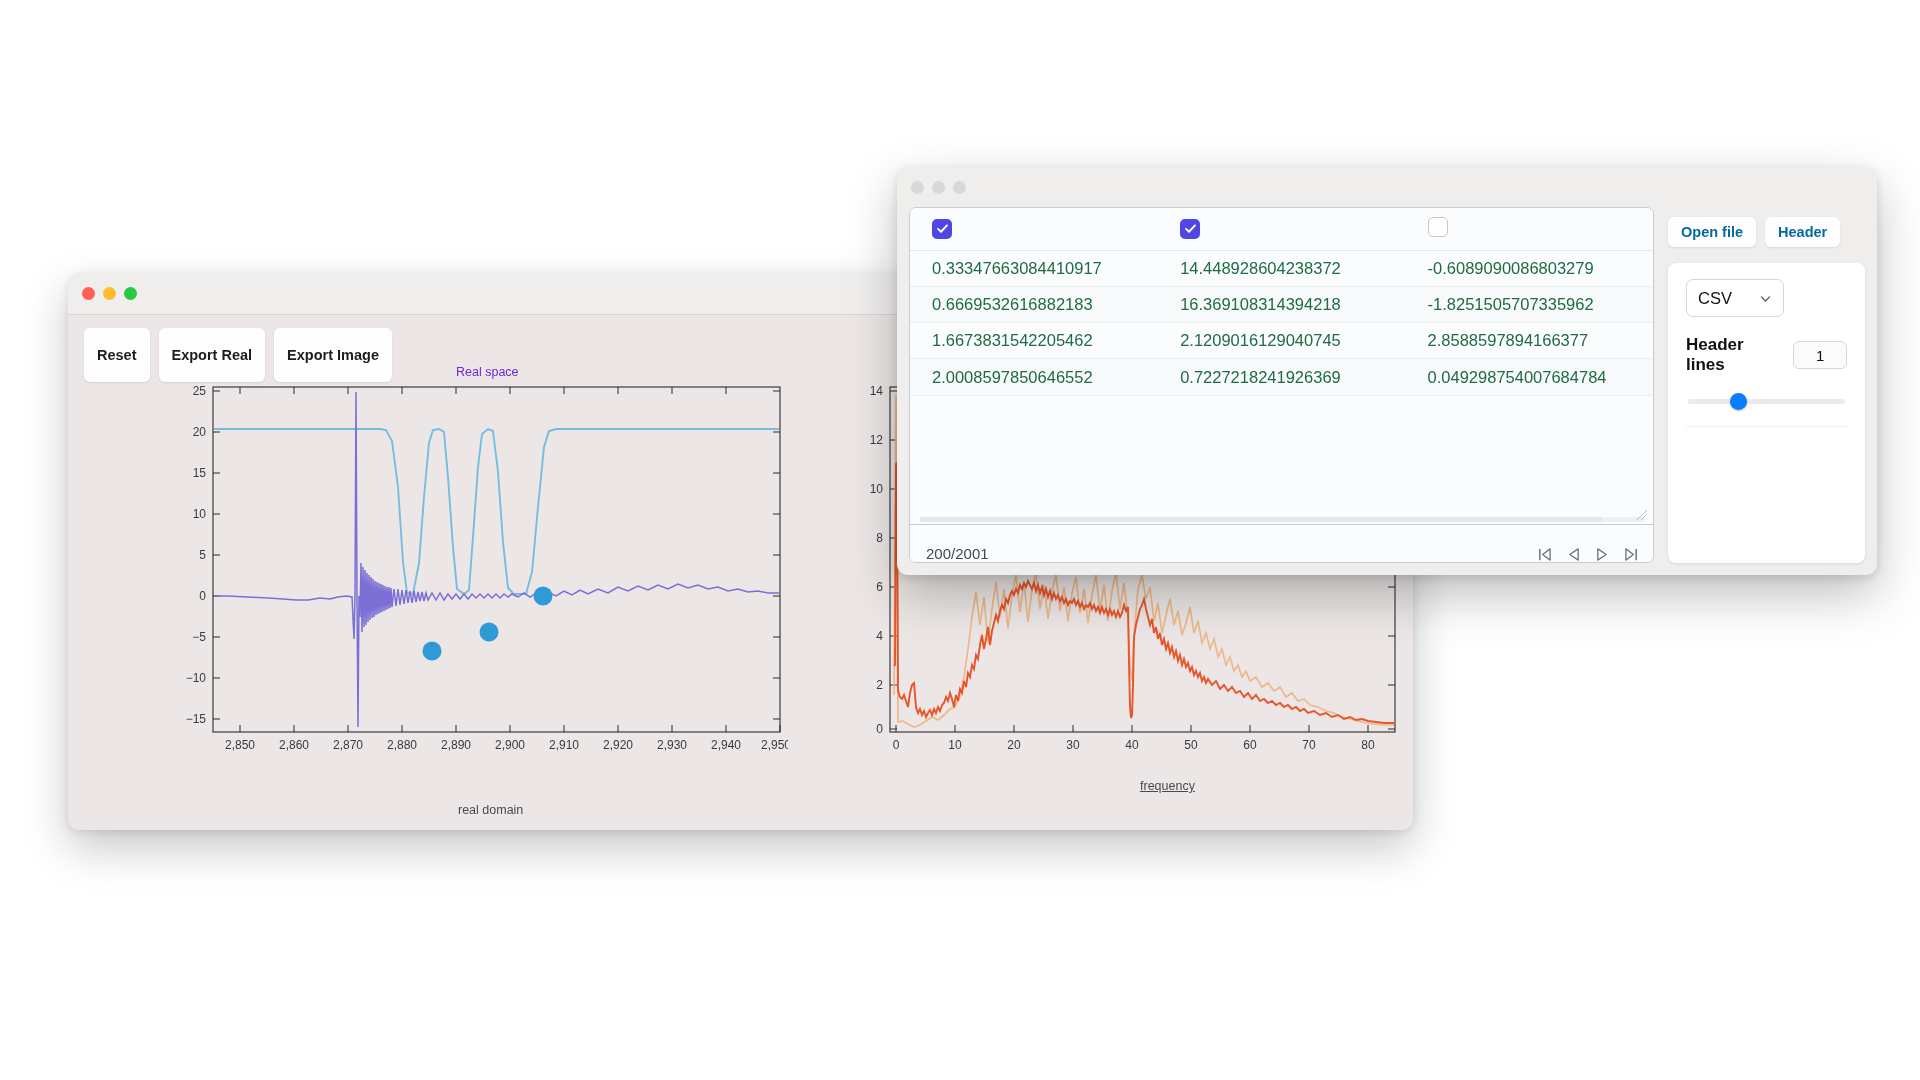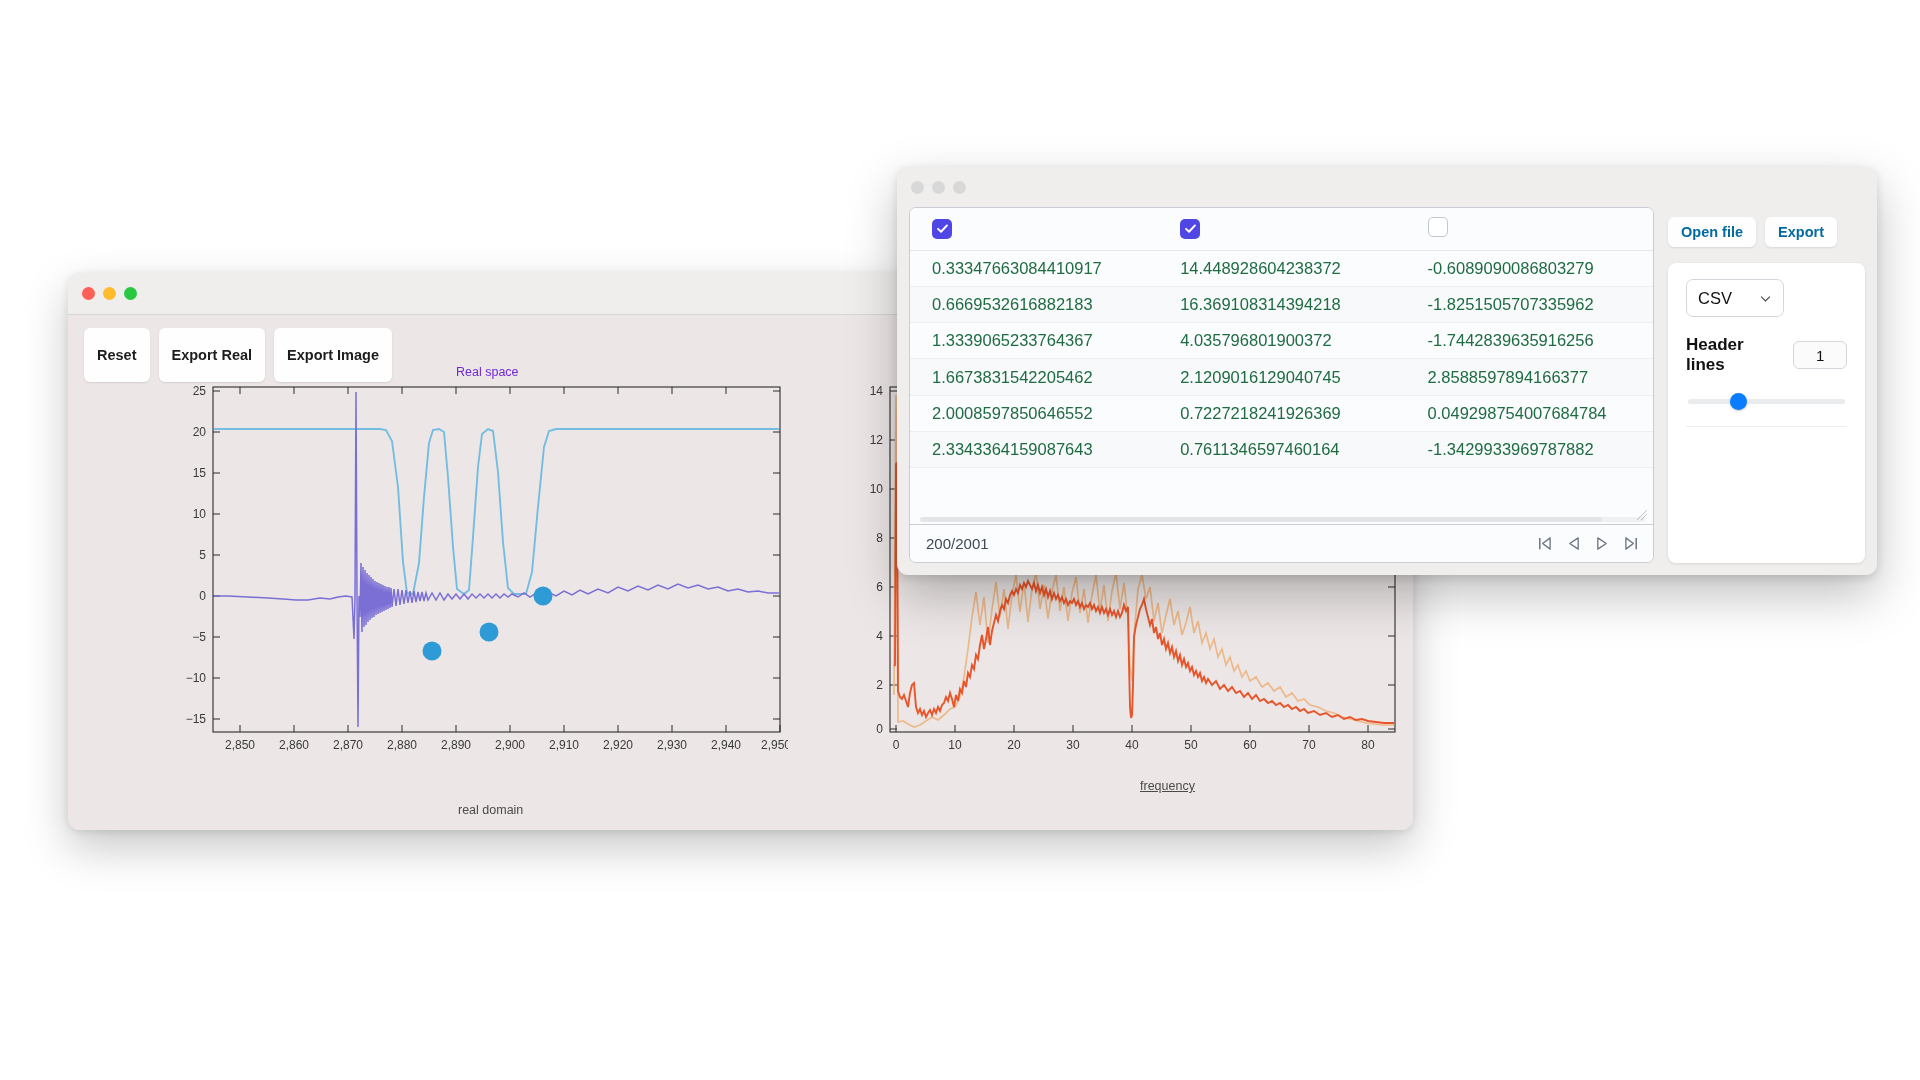--- a/index.html
+++ b/index.html
@@ -120,21 +120,21 @@
   tbody tr:nth-child(even) td { background: #f7f9fa; }
 
   .hscroll-wrap { padding: 4px 8px 2px 10px; position: relative; }
   .hscroll-track { height: 5px; background: #eef0f2; border-radius: 3px; }
   .hscroll-thumb { height: 5px; width: 94%; background: #e3e6e9; border-radius: 3px; }
   .resize-grip { position: absolute; right: 5px; bottom: 3px; width: 12px; height: 12px; opacity: .55; }
 
   .table-footer {
     height: 38px;
     border-top: 1px solid #c9ccd2;
-    display: flex; align-items: center; justify-content: space-between;
+    display: flex; align-items: flex-end; justify-content: space-between;
     padding: 0 14px 0 16px;
     background: #fbfcfd;
   }
   .page-count { font-size: 15px; color: #3f4a55; }
   .pager { display: flex; gap: 14px; align-items: center; }
   .pager svg { width: 15px; height: 15px; display: block; }
 
   .side-panel { flex: 1; display: flex; flex-direction: column; padding-top: 10px; }
   .side-buttons { display: flex; gap: 9px; margin-bottom: 16px; }
   .side-btn {
@@ -457,38 +457,28 @@
                 <td>0.33347663084410917</td>
                 <td>14.448928604238372</td>
                 <td>-0.6089090086803279</td>
               </tr>
               <tr>
                 <td>0.6669532616882183</td>
                 <td>16.369108314394218</td>
                 <td>-1.8251505707335962</td>
               </tr>
               <tr>
-                <td>1.3339065233764367</td>
-                <td>4.035796801900372</td>
-                <td>-1.7442839635916256</td>
-              </tr>
-              <tr>
                 <td>1.6673831542205462</td>
                 <td>2.1209016129040745</td>
                 <td>2.8588597894166377</td>
               </tr>
               <tr>
                 <td>2.0008597850646552</td>
                 <td>0.7227218241926369</td>
                 <td>0.049298754007684784</td>
-              </tr>
-              <tr>
-                <td>2.3343364159087643</td>
-                <td>0.7611346597460164</td>
-                <td>-1.3429933969787882</td>
               </tr>
             </tbody>
           </table>
         </div>
 
         <div class="hscroll-wrap">
           <div class="hscroll-track">
             <div class="hscroll-thumb"></div>
           </div>
           <svg class="resize-grip" viewBox="0 0 12 12">
@@ -514,21 +504,21 @@
               <path d="M2 2 L10 8 L2 14 Z" fill="none" stroke="#6b7480" stroke-width="1.4" stroke-linejoin="round"></path>
               <line x1="13" y1="2" x2="13" y2="14" stroke="#6b7480" stroke-width="1.6"></line>
             </svg>
           </span>
         </div>
       </div>
 
       <div class="side-panel">
         <div class="side-buttons">
           <button class="side-btn">Open file</button>
-          <button class="side-btn">Export</button>
+          <button class="side-btn">Header</button>
         </div>
 
         <div class="settings-card">
           <div class="settings-head"></div>
           <div class="settings-inner">
 
             <div class="select-box">
               <span>CSV</span>
               <svg viewBox="0 0 16 16">
                 <path d="M3 6 L8 11 L13 6" fill="none" stroke="#55595f" stroke-width="1.6" stroke-linecap="round" stroke-linejoin="round"></path>

